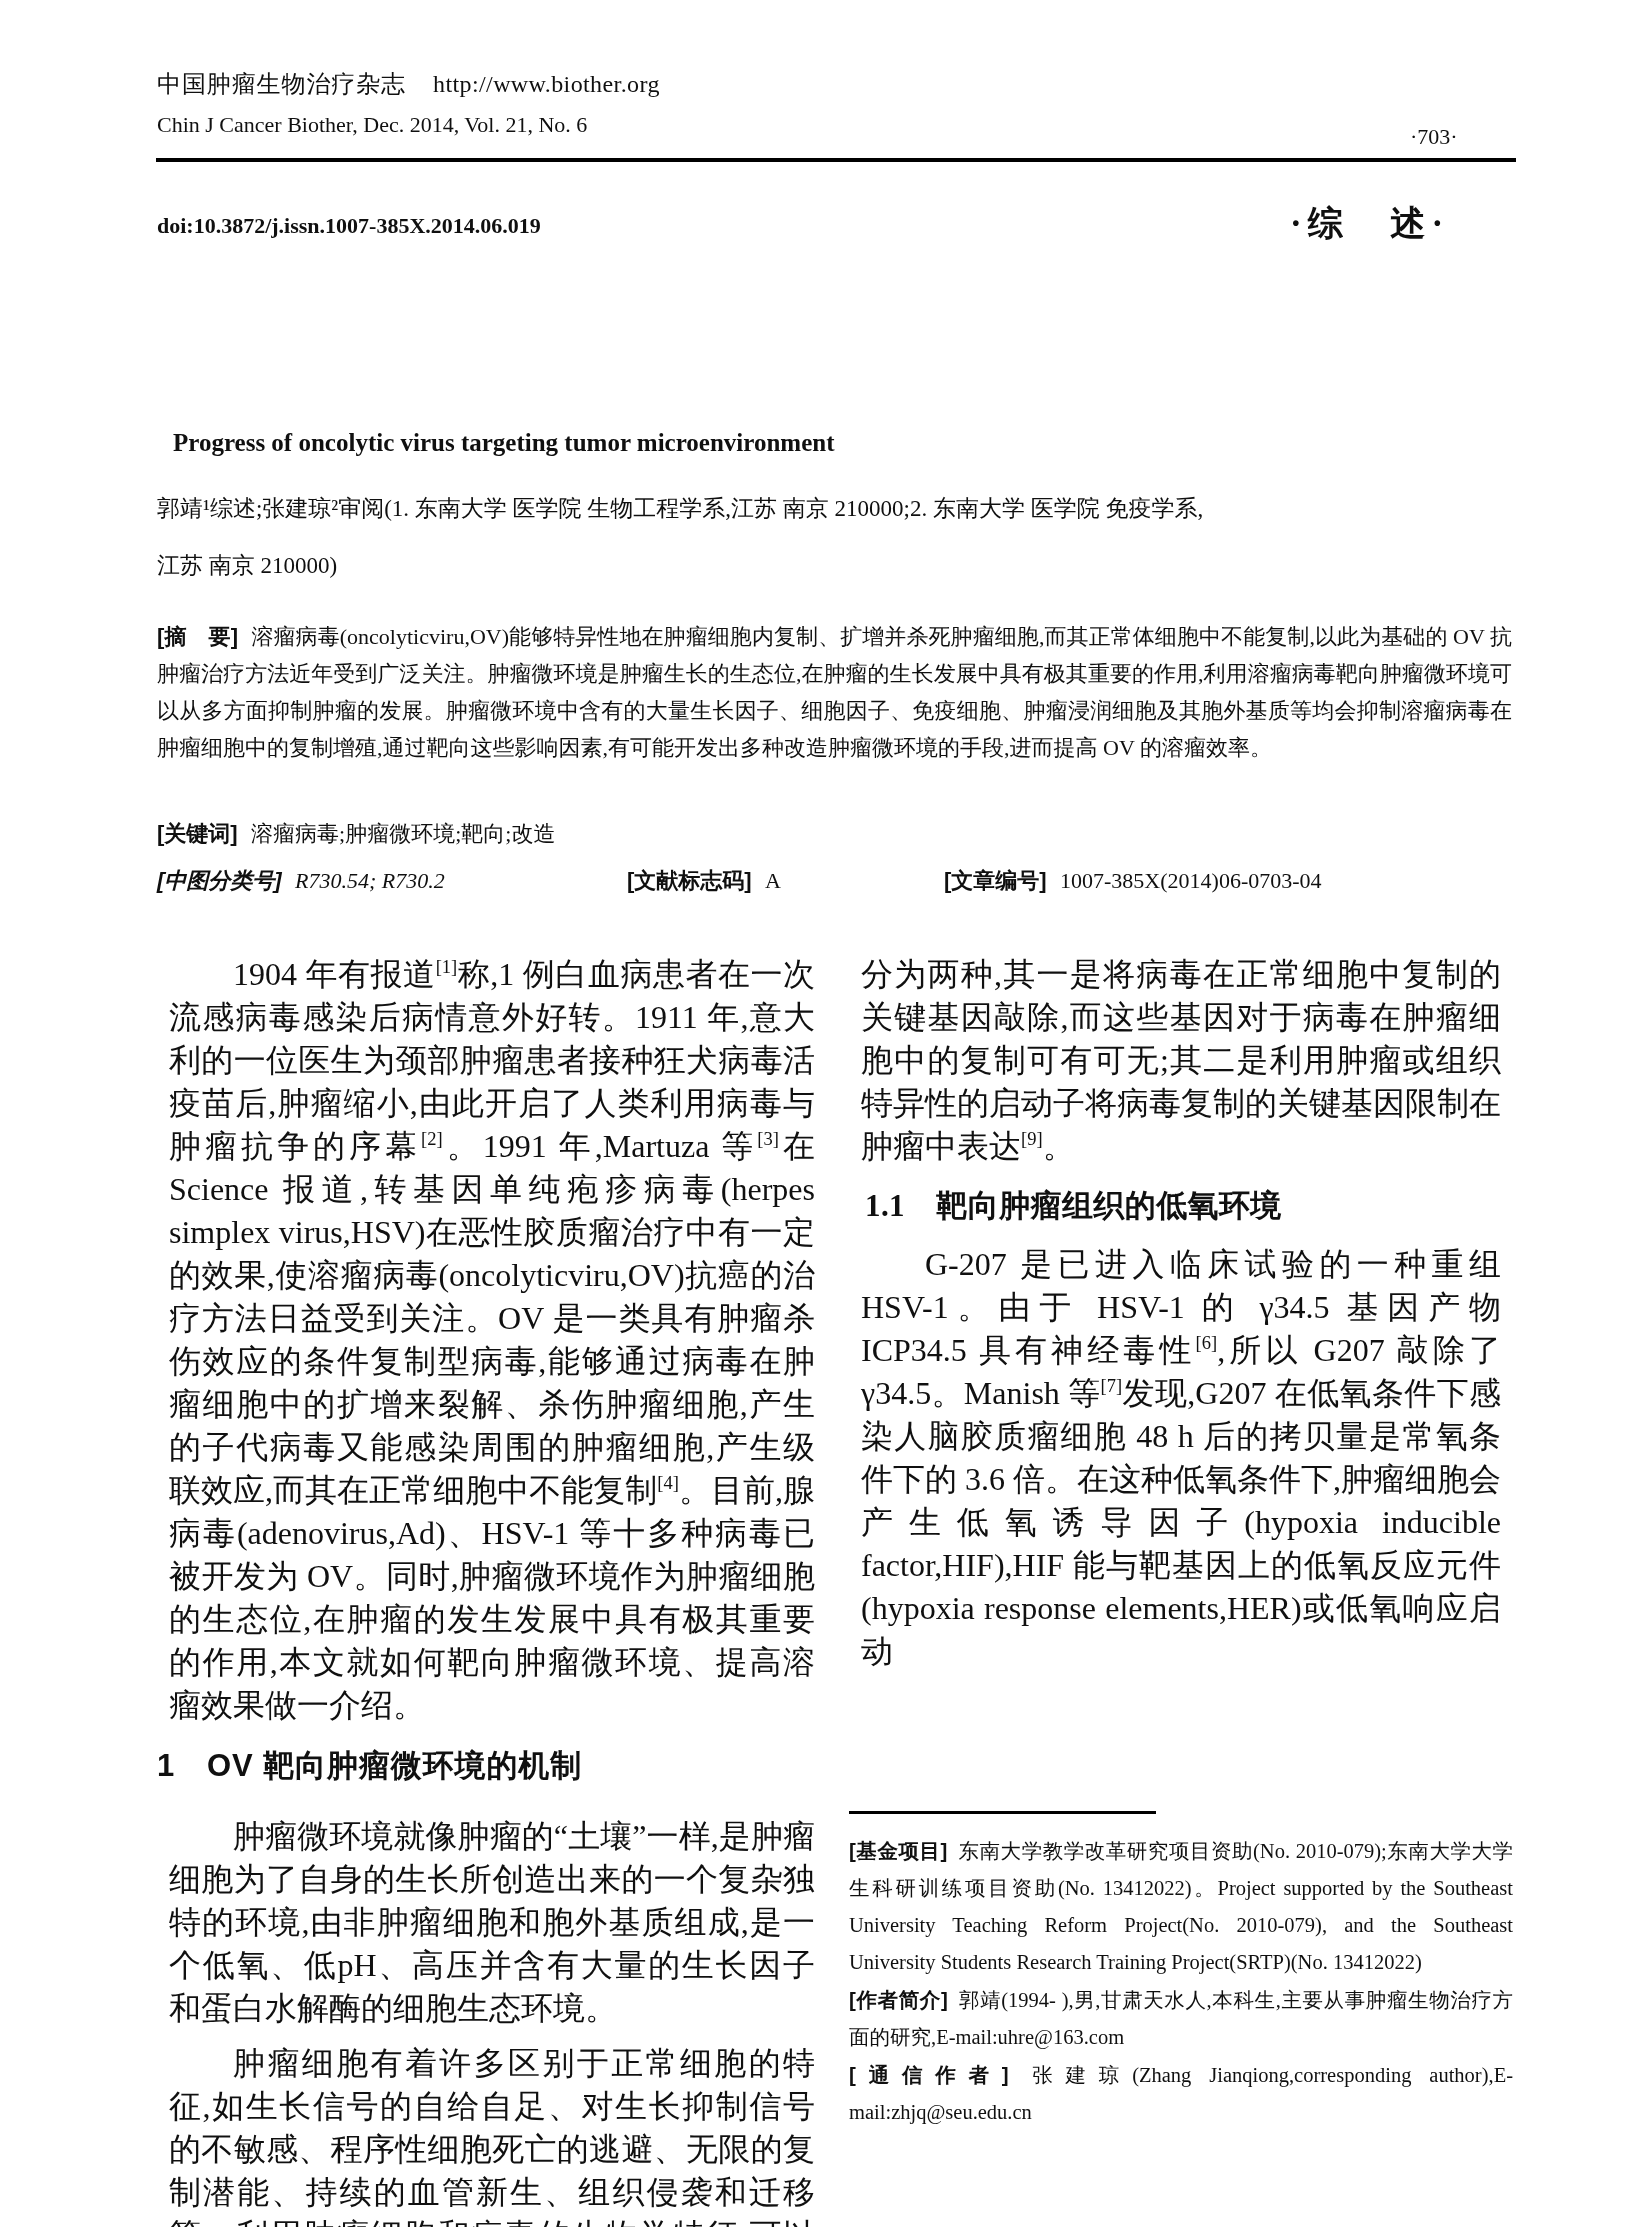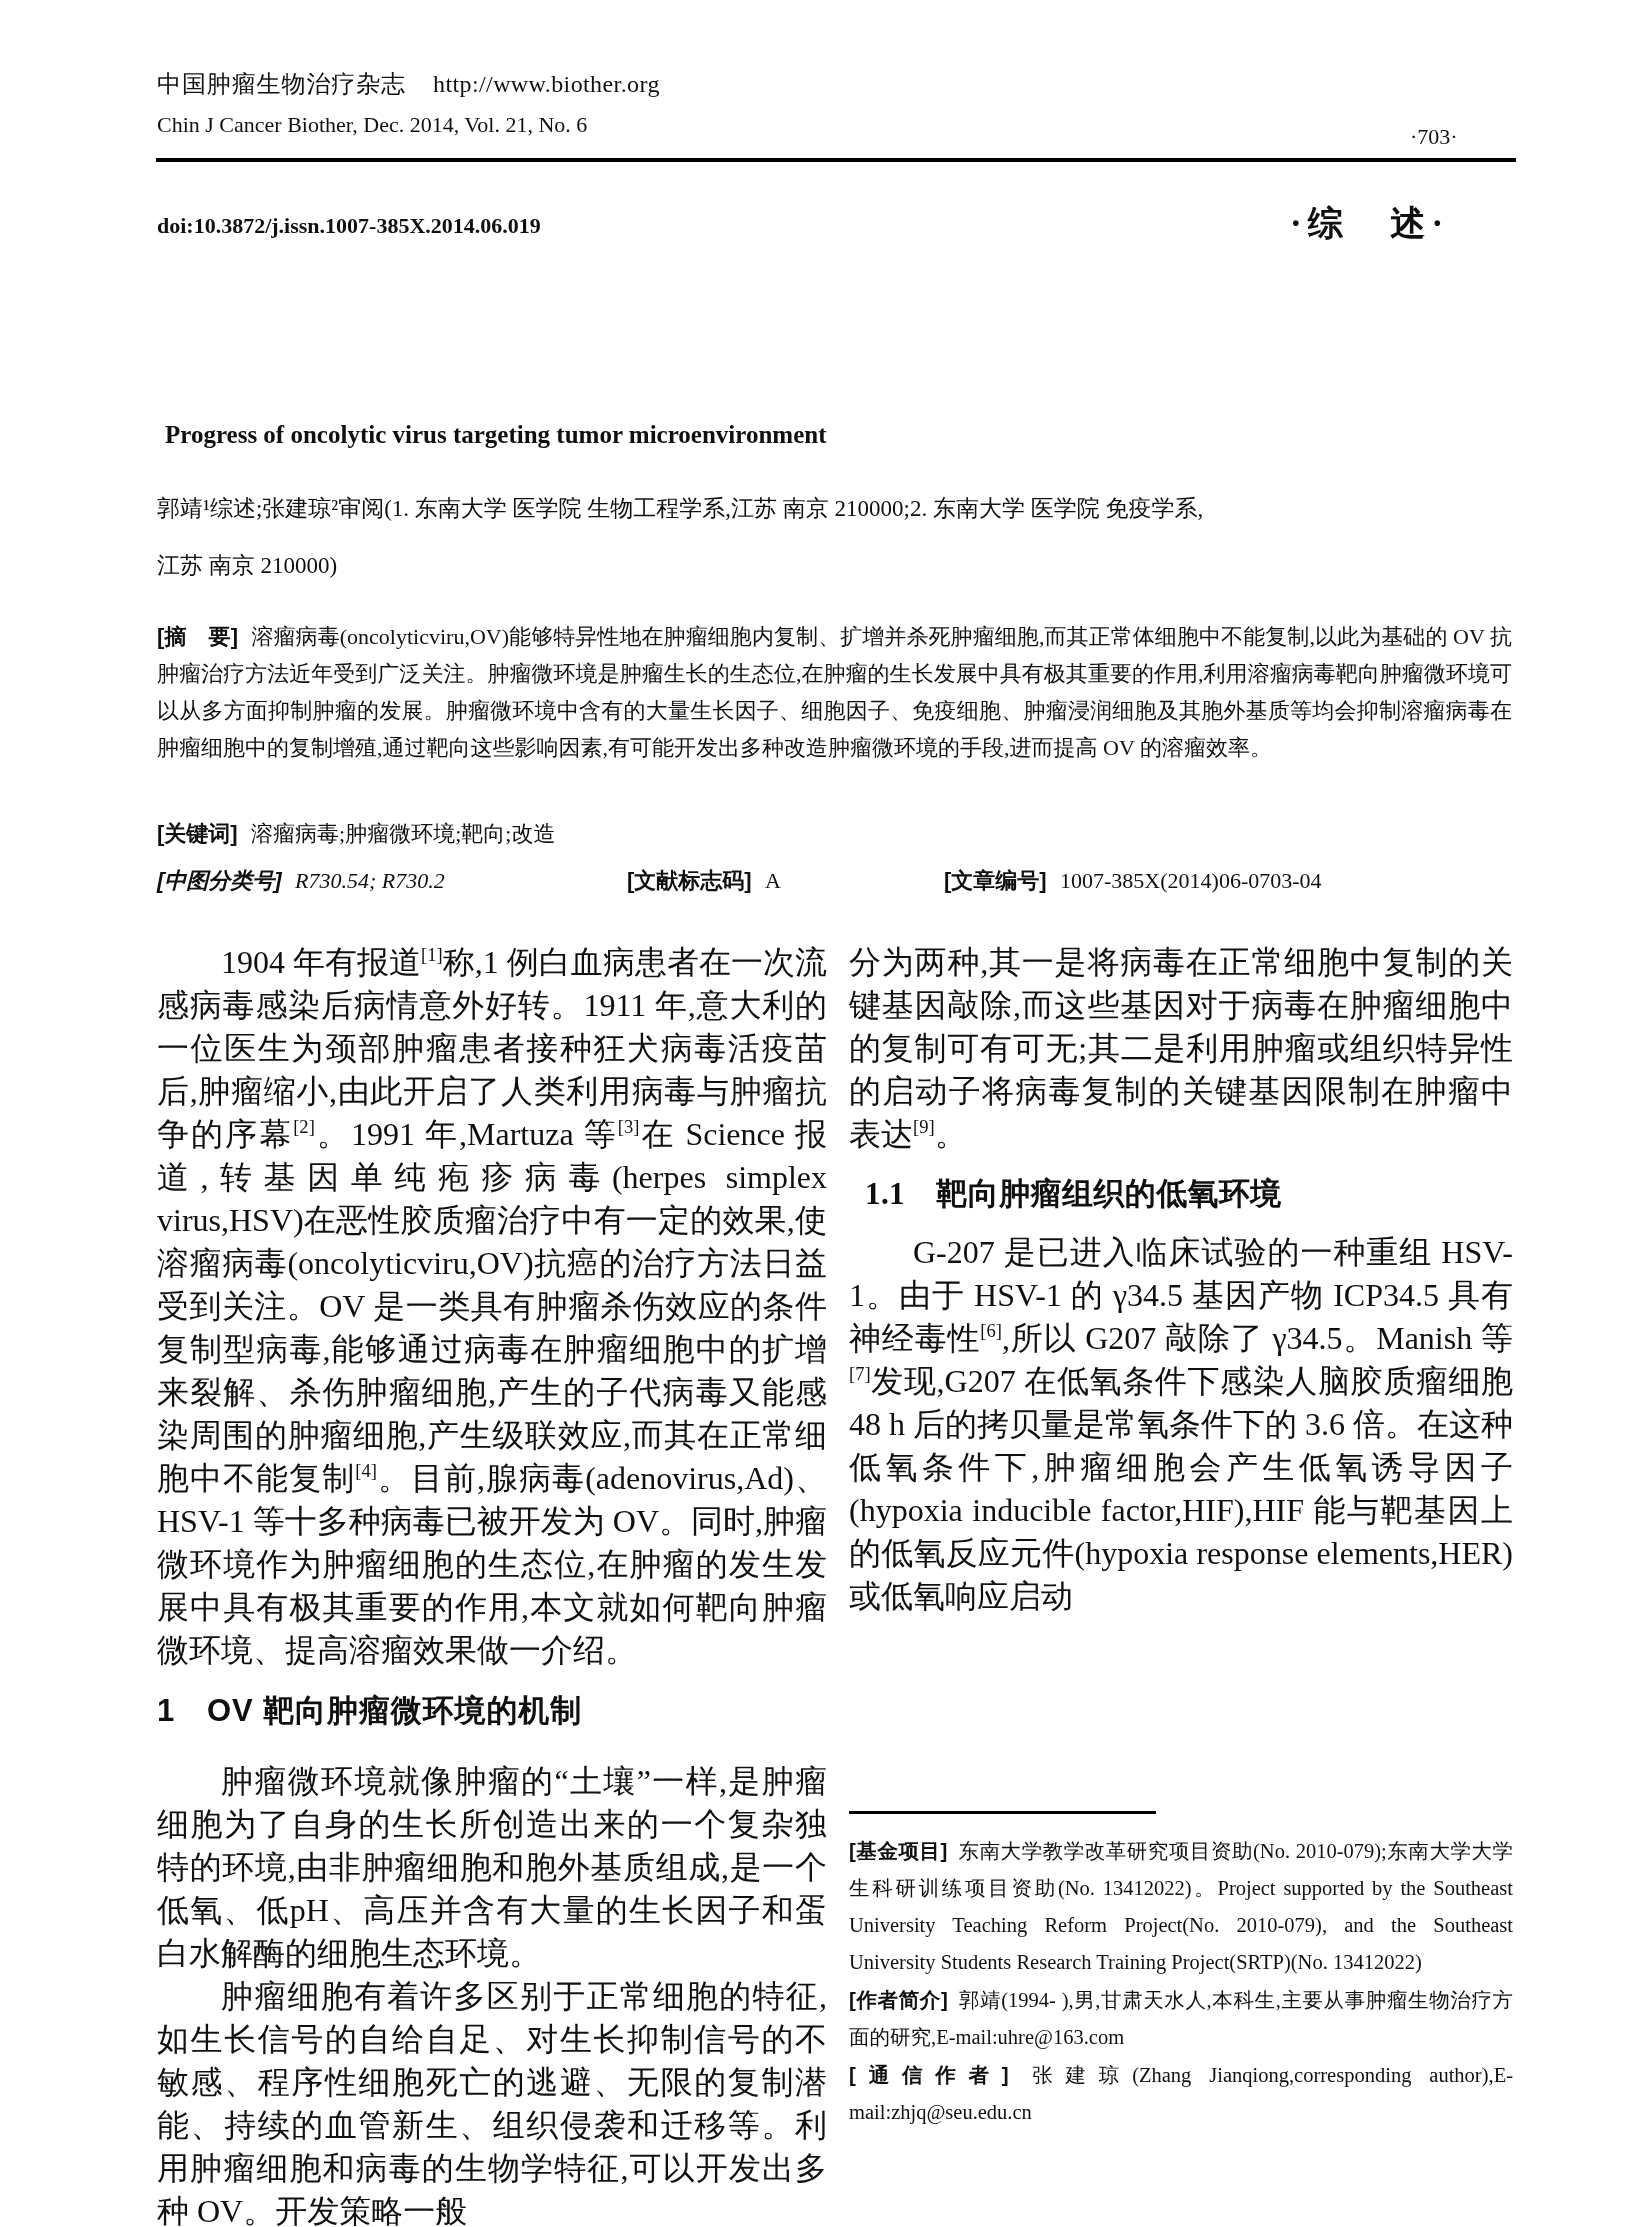--- a/index.html
+++ b/index.html
@@ -13,34 +13,34 @@
   .hdr-cn{left:157px;top:68px;font-size:24px;letter-spacing:0.9px;white-space:nowrap;}
   .hdr-url{margin-left:27px;letter-spacing:0.4px;}
   .hdr-en{left:157px;top:112px;font-size:22px;white-space:nowrap;}
   .page-no{left:1410px;top:124px;font-size:22px;white-space:nowrap;}
   .hdr-rule{left:156px;top:158px;width:1360px;height:4px;background:#000;}
   .doi{left:157px;top:213px;font-size:22px;font-weight:bold;white-space:nowrap;}
   .badge{left:1290px;top:200px;font-size:35px;font-weight:bold;letter-spacing:6.2px;white-space:nowrap;}
   
   .title-cn{left:157px;top:309px;margin:0;font-size:34px;font-weight:bold;letter-spacing:0.4px;
     font-family:"Liberation Sans","DejaVu Sans",sans-serif;white-space:nowrap;}
-  .title-en{left:157px;top:413px;margin:8px;font-size:25px;font-weight:bold;white-space:nowrap;}
+  .title-en{left:157px;top:413px;margin:16px;font-size:25px;font-weight:bold;white-space:nowrap;}
   .authors{left:157px;font-size:23px;white-space:nowrap;}
   sup{font-size:58%;line-height:0;vertical-align:super;}
   
   .lbl{font-family:"Liberation Sans","DejaVu Sans",sans-serif;font-weight:bold;margin-right:13.4px;}
   .abstract{left:157px;top:618px;width:1355px;font-size:22px;line-height:37px;text-align:justify;}
   .kw{left:157px;top:819px;width:1355px;font-size:22px;}
   .meta{left:0;top:866px;width:1650px;font-size:22px;}
   .meta .g1{left:157px;top:0;white-space:nowrap;font-style:italic;}
   .meta .g2{left:627px;top:0;white-space:nowrap;}
   .meta .g3{left:944px;top:0;white-space:nowrap;}
   
   .col{font-size:32px;text-align:justify;}
-  .col p{margin:0;}
+  .col p{margin:12px;}
   .col .ind{text-indent:2em;}
   .colL{left:157px;top:941px;width:670px;line-height:43px;}
   .colR{left:849px;top:941px;width:664px;line-height:43px;}
   .h1{margin:17px 0 28px 0;font-size:31px;font-weight:bold;letter-spacing:0.9px;
     font-family:"Liberation Sans","DejaVu Sans",sans-serif;text-align:left;}
   .h2{margin:16px;font-size:31px;font-weight:bold;letter-spacing:0.4px;text-align:left;}
   
   .fn-rule{left:849px;top:1811px;width:307px;height:3.1px;background:#000;}
   .fns{left:849px;top:1832px;width:664px;font-size:20.5px;line-height:37px;text-align:justify;}
   .fns p{margin:0;}

